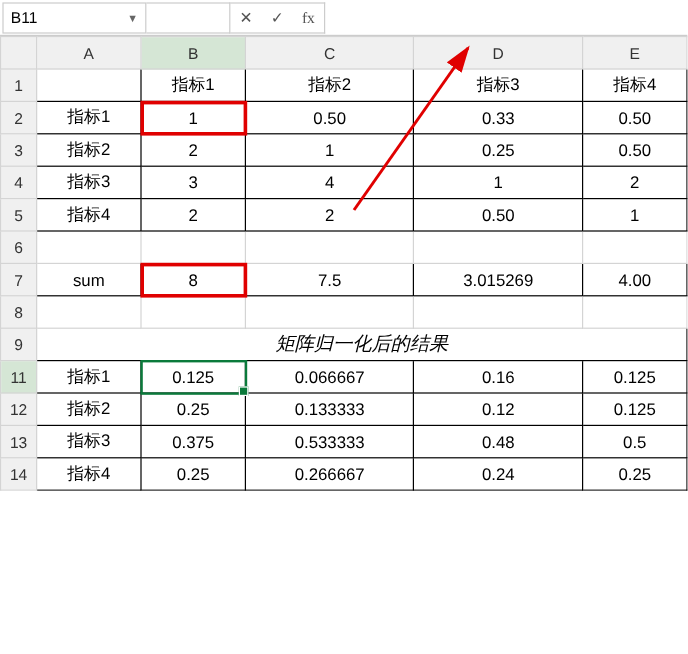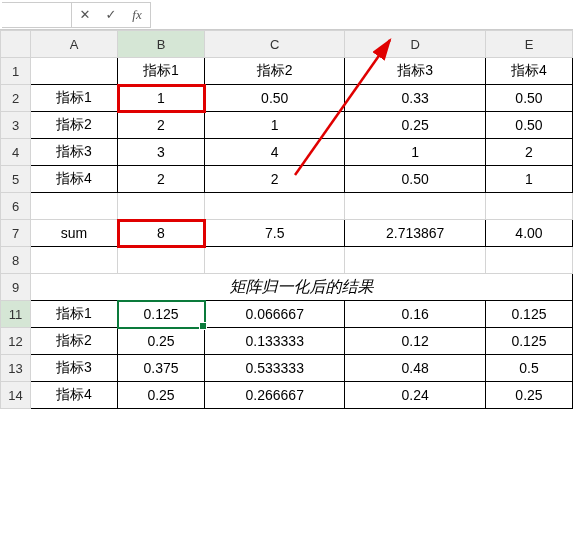--- a/index.html
+++ b/index.html
@@ -41,21 +41,21 @@
   }
   .fb-btn {
     width: 26px;
     height: 24px;
     display: flex;
     align-items: center;
     justify-content: center;
     color: #555;
     font-size: 13px;
   }
-  .fb-btn.fx { font-style: italic; font-family: serif; }
+  .fb-btn.fx { font-family: serif; }
   .fb-formula {
     flex: 1;
     border: 1px solid #ccc;
     border-left: none;
     height: 26px;
     display: flex;
     align-items: center;
     padding: 0 8px;
     font-size: 13px;
   }
@@ -113,20 +113,24 @@
     justify-content: center;
     font-size: 10px;
     position: relative;
   }
   .paste-icon .sq { width: 6px; height: 6px; background: #4472c4; }
 </style>
 </head>
 <body>
 
 <div class="formula-bar">
+  <div class="fb-namebox">
+    <span>B11</span>
+    <span class="fb-dd">▼</span>
+  </div>
   <div class="fb-spacer"></div>
   <div class="fb-btns">
     <div class="fb-btn">✕</div>
     <div class="fb-btn">✓</div>
     <div class="fb-btn fx">fx</div>
   </div>
 </div>
 
 <div class="sheet">
 <table>
@@ -185,21 +189,21 @@
           <td></td>
           <td></td>
           <td></td>
           <td></td>
   </tr>
   <tr>
     <th class="rowhdr">7</th>
     <td class="data-border">sum</td>
     <td class="data-border red-box">8</td>
     <td class="data-border">7.5</td>
-    <td class="data-border">2.713867</td>
+    <td class="data-border">3.015269</td>
     <td class="data-border">4.00</td>
   </tr>
   <tr>
     <th class="rowhdr">8</th>
     <td></td>
           <td></td>
           <td></td>
           <td></td>
           <td></td>
   </tr>

